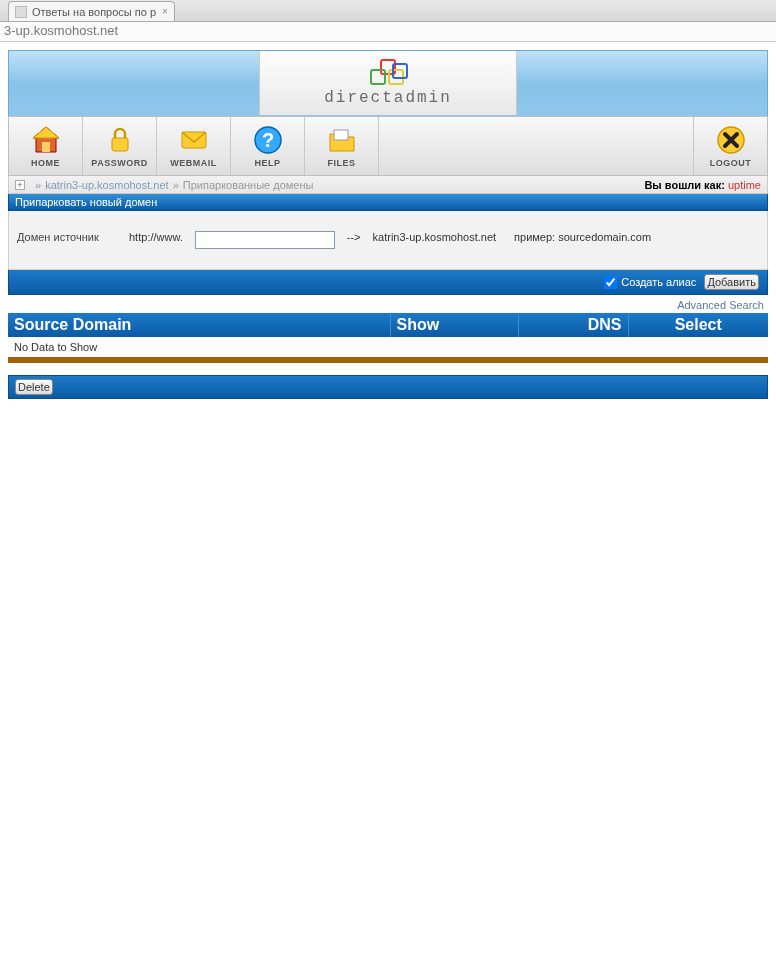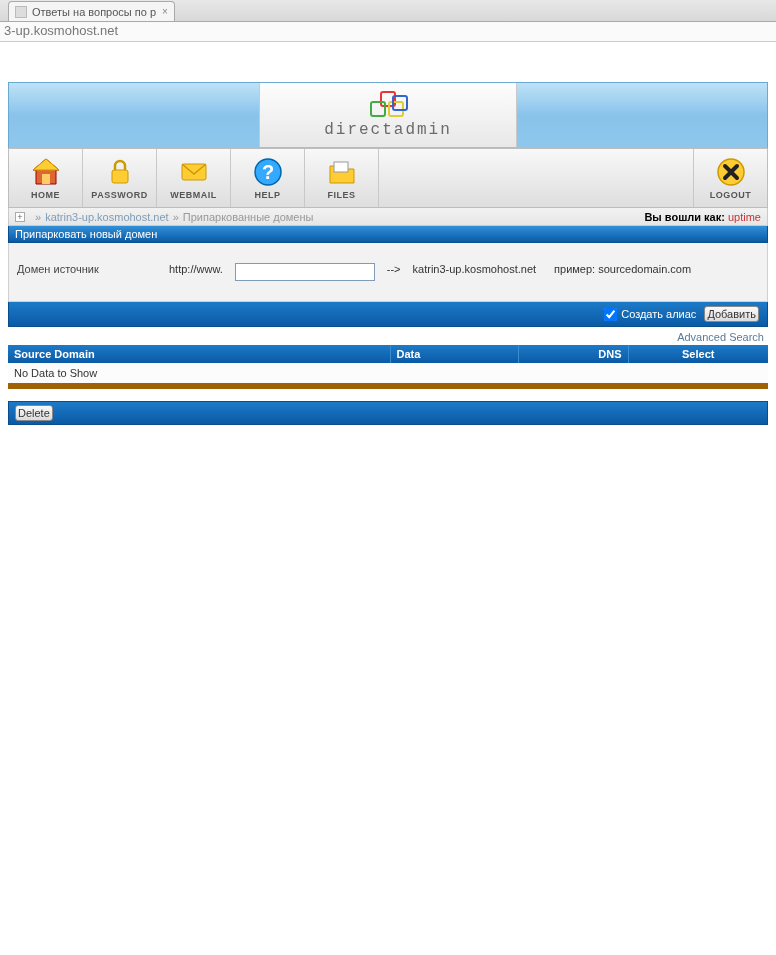--- a/index.html
+++ b/index.html
@@ -50,21 +50,20 @@
 .page {
   padding: 8px;
 }
 .header-sky {
   height: 66px;
   background: linear-gradient(to bottom, #bee2f7, #89c3ea 50%, #8fc7ec);
   border: 1px solid #6aa9d2;
   border-bottom: none;
   display: flex;
   justify-content: center;
-  margin-top: 32px;
 }
 .logo-box {
   width: 258px;
   height: 64px;
   margin-top: 0;
   background: linear-gradient(to bottom, #fdfdfd, #e8e8e8);
   border-left: 1px solid #c9c9c9;
   border-right: 1px solid #c9c9c9;
   display: flex;
   flex-direction: column;
@@ -153,21 +152,21 @@
   background: #f2f2f2;
   border: 1px solid #d0d0d0;
   border-top: none;
   padding: 20px 8px;
   display: flex;
   gap: 12px;
   font-size: 11px;
   color: #444;
 }
 .form-row .label { min-width: 100px; }
-.form-row .prefix { color: #333; margin-left: 40px; }
+.form-row .prefix { color: #333; }
 .form-row input[type=text] {
   width: 140px;
   height: 18px;
   border: 1px solid #7f9db9;
   font-size: 11px;
   padding: 0 3px;
 }
 .form-row .suffix { color: #333; }
 .action-row {
   background: linear-gradient(to bottom, #1d7ac8, #0a5aa5);
@@ -199,21 +198,21 @@
   padding: 4px 4px 2px;
 }
 .adv-search span { cursor: pointer; }
 .table {
   width: 100%;
   border-collapse: collapse;
 }
 .table thead td {
   background: linear-gradient(to bottom, #1d7ac8, #0a5aa5);
   color: #fff;
-  font-size: 11px;
+  font-size: 16px;
   font-weight: bold;
   padding: 3px 6px;
   border-right: 1px solid #3a8dd0;
 }
 .table thead td:last-child { border-right: none; text-align: center; }
 .table thead td.dns { width: 110px; text-align: right; }
 .table thead td.type { width: 128px; }
 .table thead td.select { width: 140px; text-align: center; }
 .table tbody td {
   background: #fcfcfc;
@@ -352,21 +351,21 @@
   </div>
 
   <div class="adv-search">
     <span>Advanced Search</span>
   </div>
 
   <table class="table">
     <thead>
       <tr>
         <td>Source Domain</td>
-        <td class="type">Data</td>
+        <td class="type">Show</td>
         <td class="dns">DNS</td>
         <td class="select">Select</td>
       </tr>
     </thead>
     <tbody>
       <tr>
         <td colspan="4">No Data to Show</td>
       </tr>
     </tbody>
   </table>

